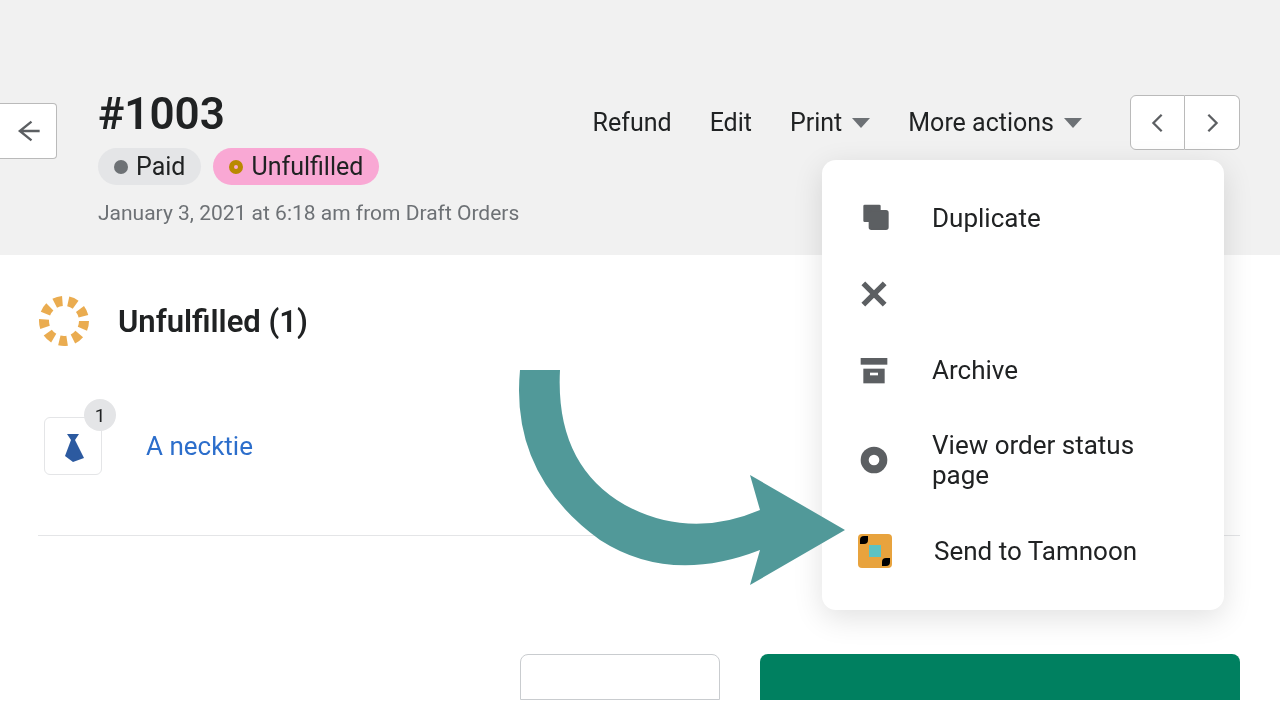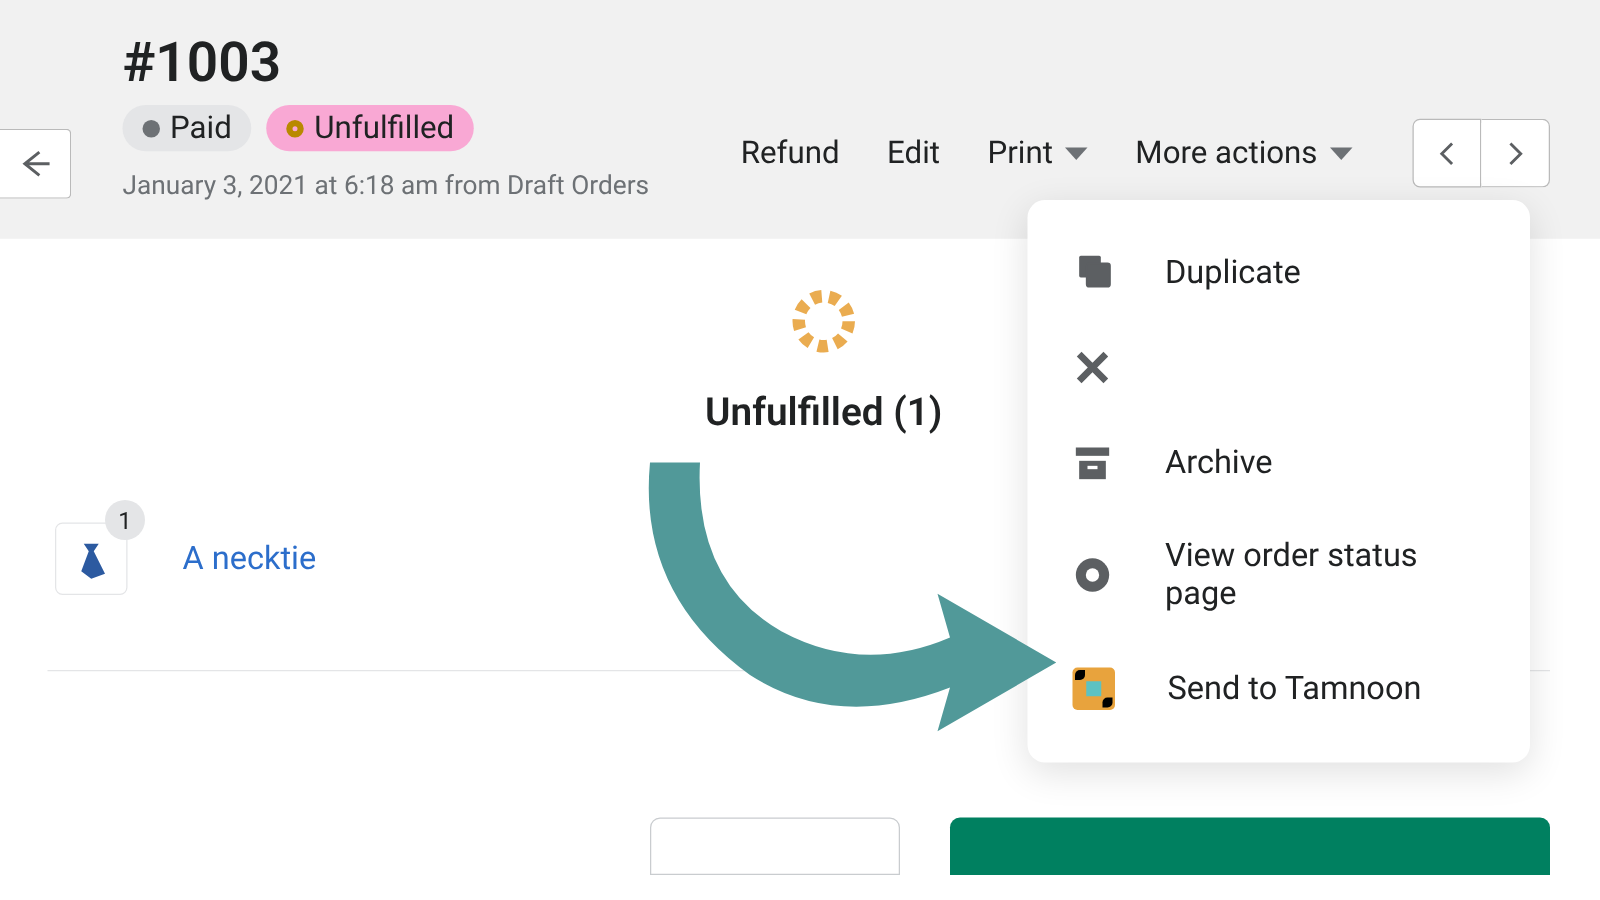--- a/index.html
+++ b/index.html
@@ -1,17 +1,17 @@
 <!DOCTYPE html>
 <html><head>
 <meta charset="utf-8">
 <style>
   * { box-sizing: border-box; }
   html, body { margin: 0; padding: 0; width: 1280px; height: 720px; font-family: -apple-system, BlinkMacSystemFont, "Segoe UI", Roboto, Helvetica, Arial, sans-serif; background: #fff; color: #202223; }
-  .header-area { background: #f1f1f1; padding-top: 24px; padding-bottom: 30px; position: relative; }
+  .header-area { background: #f1f1f1; padding-top: 88px; padding-bottom: 30px; position: relative; }
   .back-btn { position: absolute; top: 103px; left: 0; width: 57px; height: 56px; border: 1px solid #bababa; border-left: none; background: #fff; display: flex; align-items: center; justify-content: center; border-radius: 0 4px 4px 0; cursor: pointer; }
   .back-btn svg { width: 28px; height: 28px; stroke: #5c5f62; stroke-width: 2; fill: none; }
   .hdr-left { margin-left: 98px; }
   .order-title { font-size: 44px; font-weight: 600; color: #202223; margin: 0 0 8px 0; }
   .pills { display: flex; gap: 12px; margin-bottom: 16px; }
   .pill { display: inline-flex; align-items: center; padding: 4px 16px; border-radius: 30px; font-size: 25px; gap: 8px; font-weight: 400; }
   .pill.paid { background: #e4e5e7; color: #202223; }
   .pill.unful { background: #f9a8d4; color: #202223; }
   .dot { width: 14px; height: 14px; border-radius: 50%; }
   .dot.gray { background: #6d7175; }
@@ -19,21 +19,21 @@
   .subtitle { font-size: 21px; color: #6d7175; margin-left: 0; }
   .actions-bar { position: absolute; top: 95px; right: 40px; display: flex; align-items: center; gap: 38px; }
   .action-link { font-size: 25px; color: #202223; cursor: pointer; display: flex; align-items: center; gap: 10px; text-align: center; }
   .caret { width: 0; height: 0; border-left: 9px solid transparent; border-right: 9px solid transparent; border-top: 10px solid #6d7175; }
   .pager { display: flex; margin-left: 10px; }
   .pager-btn { width: 55px; height: 55px; border: 1px solid #bababa; background: #fff; display: flex; align-items: center; justify-content: center; cursor: pointer; }
   .pager-btn:first-child { border-radius: 6px 0 0 6px; }
   .pager-btn:last-child { border-radius: 0 6px 6px 0; border-left: none; }
   .pager-btn svg { width: 22px; height: 22px; stroke: #5c5f62; stroke-width: 2.5; fill: none; }
   .body { background: #fff; padding-top: 40px; padding-left: 38px; }
-  .section-title { display: flex; align-items: center; gap: 28px; font-size: 31px; font-weight: 600; flex-direction: column; }
+  .section-title { display: flex; align-items: center; gap: 28px; font-size: 31px; font-weight: 600; }
   .ring-icon { width: 52px; height: 52px; }
   .item-row { display: flex; align-items: center; gap: 44px; margin-top: 70px; margin-left: 6px; }
   .thumb-wrap { position: relative; }
   .thumb { width: 58px; height: 58px; border: 1px solid #e4e5e7; border-radius: 6px; background: #fff; display: flex; align-items: center; justify-content: center; }
   .qty-badge { position: absolute; top: -18px; right: -14px; width: 32px; height: 32px; border-radius: 50%; background: #e4e5e7; color: #202223; font-size: 19px; display: flex; align-items: center; justify-content: center; font-weight: 400; }
   .item-link { font-size: 26px; color: #2c6ecb; }
   .dropdown { position: absolute; top: 160px; left: 822px; width: 402px; background: #fff; border-radius: 14px; box-shadow: 0 8px 30px rgba(0,0,0,0.12); padding: 20px 0; }
   .dd-item { display: flex; align-items: center; gap: 42px; padding: 22px 36px; font-size: 26px; color: #202223; cursor: pointer; }
   .dd-icon { width: 32px; height: 32px; color: #5c5f62; display: flex; align-items: center; justify-content: center; flex-shrink: 0; }
   .dd-icon svg { width: 32px; height: 32px; fill: #5c5f62; }

